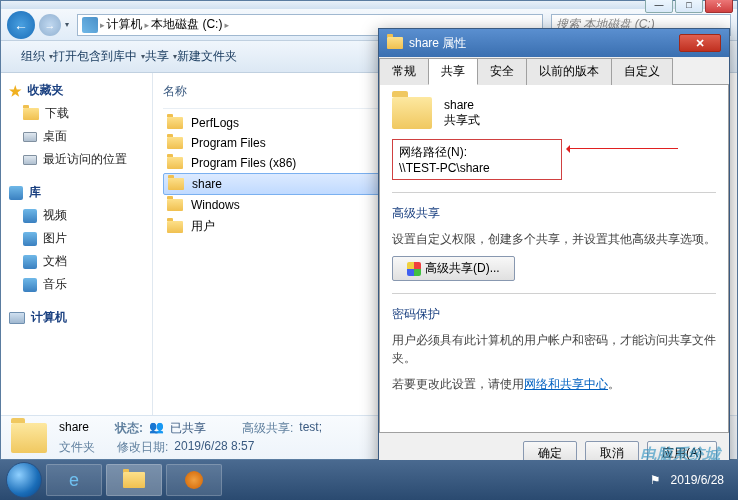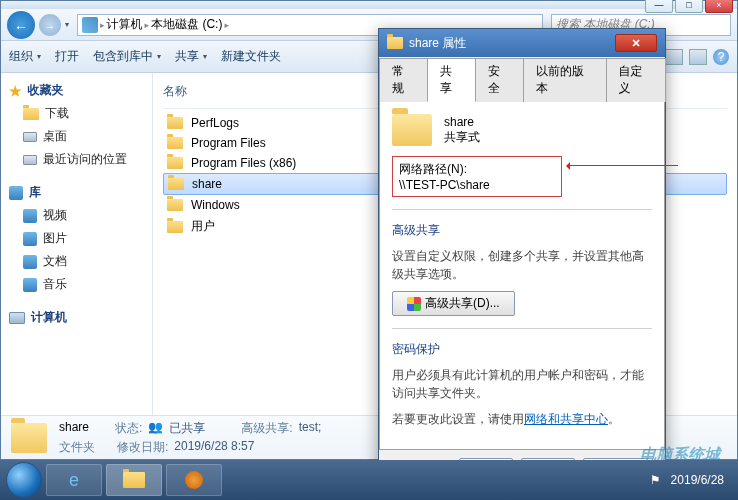--- a/index.html
+++ b/index.html
@@ -12,21 +12,21 @@
 .win-close { background: linear-gradient(#f08080,#d04040); color: #fff; border-color: #a03030; }
 
 .navbar { height: 32px; background: linear-gradient(#f4f8fc,#e0ecf8); display: flex; align-items: center; padding: 0 6px; gap: 4px; border-bottom: 1px solid #c0d0e0; }
 .nav-back { width: 28px; height: 28px; border-radius: 50%; background: radial-gradient(#4aa0e0,#1a6db8); display: flex; align-items: center; justify-content: center; color: #fff; font-size: 14px; }
 .nav-fwd { width: 22px; height: 22px; border-radius: 50%; background: radial-gradient(#c0d8f0,#90b0d0); display: flex; align-items: center; justify-content: center; color: #fff; font-size: 11px; }
 .breadcrumb { flex: 1; height: 22px; background: #fff; border: 1px solid #a0b8d0; display: flex; align-items: center; padding: 0 4px; gap: 2px; margin: 0 4px; }
 .bc-icon { width: 16px; height: 16px; background: linear-gradient(45deg,#6fb8e8,#4a90c8); border-radius: 2px; }
 .bc-sep { color: #888; font-size: 9px; }
 .searchbox { width: 180px; height: 22px; background: #fff; border: 1px solid #a0b8d0; display: flex; align-items: center; padding: 0 4px; color: #888; font-style: italic; }
 
-.toolbar { height: 32px; background: linear-gradient(#f0f6fc,#dce8f4); display: flex; align-items: center; padding: 0 8px; gap: 14px; border-bottom: 1px solid #c0d0e0; }
+.toolbar { height: 32px; background: linear-gradient(#f0f6fc,#dce8f4); display: flex; align-items: center; padding: 0 20px; border-bottom: 1px solid #c0d0e0; }
 .tb-item { color: #1a3c60; display: flex; align-items: center; gap: 4px; }
 .tb-drop { font-size: 8px; color: #456; }
 .tb-right { margin-left: auto; display: flex; gap: 6px; }
 
 .content { display: flex; height: 342px; }
 .sidebar { width: 152px; border-right: 1px solid #e0e8f0; padding: 6px 0; overflow: hidden; }
 .sb-group { margin-bottom: 10px; }
 .sb-head { display: flex; align-items: center; gap: 6px; padding: 3px 8px; color: #1a4080; font-weight: bold; }
 .sb-item { display: flex; align-items: center; gap: 6px; padding: 3px 8px 3px 22px; color: #222; }
 .star-icon { color: #f0b020; font-size: 14px; }
@@ -44,21 +44,21 @@
 
 .details { height: 44px; border-top: 1px solid #d8e4f0; background: linear-gradient(#f8fbfe,#eef4fa); display: flex; align-items: center; padding: 4px 10px; gap: 12px; }
 .det-folder { width: 36px; height: 30px; background: linear-gradient(#fde8a0,#f0c860); border-radius: 2px; position: relative; }
 .det-folder::before { content: ''; position: absolute; top: -5px; left: 0; width: 14px; height: 5px; background: #f0c860; border-radius: 2px 2px 0 0; }
 .det-text { display: flex; flex-direction: column; gap: 2px; font-size: 11px; color: #3a5a80; }
 .det-row { display: flex; gap: 6px; }
 .det-label { color: #60809f; }
 .shared-icon { color: #2a80c0; }
 
 
-.dialog { position: absolute; left: 378px; top: 28px; width: 288px; height: 446px; background: #f0f0f0; border: 1px solid #3a5a80; box-shadow: 0 4px 16px rgba(0,0,0,0.4); }
+.dialog { position: absolute; left: 378px; top: 28px; width: 352px; height: 446px; background: #f0f0f0; border: 1px solid #3a5a80; box-shadow: 0 4px 16px rgba(0,0,0,0.4); }
 .dlg-title { height: 28px; background: linear-gradient(#5a8fd0,#3a6fb0); display: flex; align-items: center; padding: 0 8px; gap: 6px; color: #fff; }
 .dlg-close { margin-left: auto; width: 42px; height: 18px; background: linear-gradient(#e06050,#c03020); border: 1px solid #a02818; border-radius: 2px; display: flex; align-items: center; justify-content: center; color: #fff; font-size: 11px; font-weight: bold; }
 .dlg-body { }
 .tabs { display: flex; border-bottom: 1px solid #a0a0a0; }
 .tab { padding: 4px 12px; background: #e8e8e8; border: 1px solid #a0a0a0; border-bottom: none; margin-right: -1px; position: relative; top: 1px; }
 .tab.active { background: #fff; border-bottom: 1px solid #fff; z-index: 1; }
 .tab-content { background: #fff; border: 1px solid #a0a0a0; border-top: none; padding: 12px; height: 348px; }
 .group-title { color: #1a4080; margin-bottom: 8px; }
 .share-folder-row { display: flex; align-items: center; gap: 12px; margin-bottom: 10px; }
 .big-folder { width: 40px; height: 32px; background: linear-gradient(#fde8a0,#f0c860); border-radius: 2px; position: relative; }
@@ -210,21 +210,21 @@
           <span>用户</span>
         </div>
     </div>
   </div>
 
   <div class="details">
     <div class="det-folder"></div>
     <div class="det-text">
       <div class="det-row">
         <span style="color:#000;">share</span>
-        <span class="det-label" style="margin-left:20px;">状态:</span>
+        <span class="det-label" style="margin-left:20px;font-weight:bold;">状态:</span>
         <span class="shared-icon">👥</span>
         <span>已共享</span>
         <span class="det-label" style="margin-left:30px;">高级共享:</span>
         <span>test;</span>
       </div>
       <div class="det-row">
         <span class="det-label">文件夹</span>
         <span class="det-label" style="margin-left:16px;">修改日期:</span>
         <span>2019/6/28 8:57</span>
       </div>

